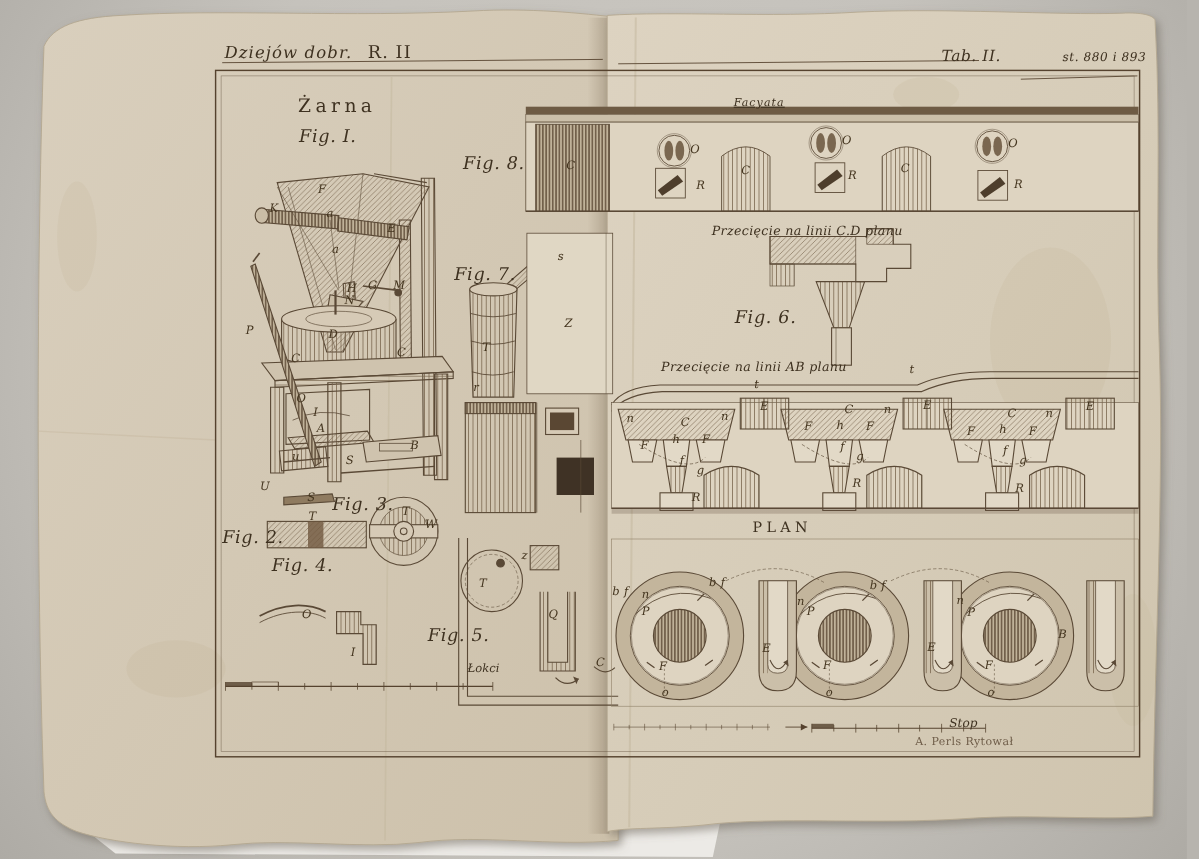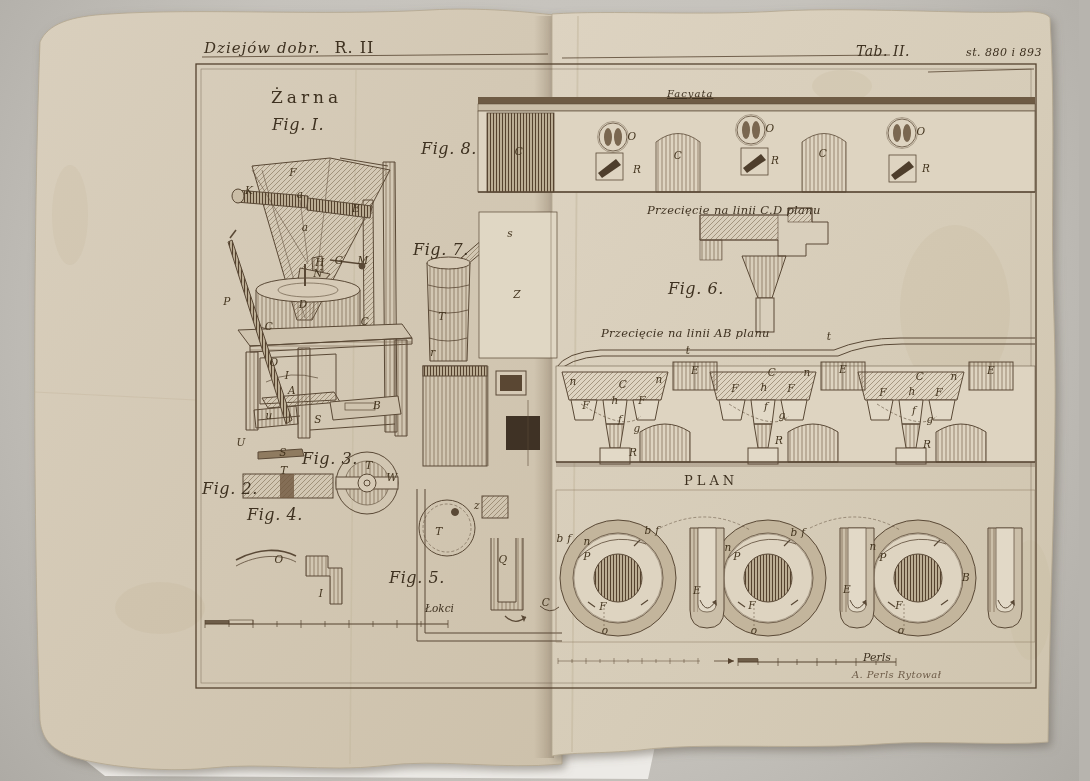--- a/index.html
+++ b/index.html
@@ -22,21 +22,21 @@
   .kuch .big{letter-spacing:2.5px;margin-right:16px;}
   .kuch .mid{font-style:italic;font-size:12.5px;margin-right:8px;}
   .kuch .plc{font-size:13px;letter-spacing:2px;}
   .facy{left:667px;top:88px;font-style:italic;font-size:10px;letter-spacing:1px;text-decoration:underline;}
   .zarna{left:271px;top:87px;font-size:17px;letter-spacing:4px;}
   .capCD{left:647px;top:203px;font-style:italic;font-size:11.5px;letter-spacing:.3px;}
   .capAB{left:601px;top:326px;font-style:italic;font-size:11.5px;letter-spacing:.3px;}
   .plan{left:684px;top:473px;font-size:13px;letter-spacing:4px;}
   .lokci{left:425px;top:602px;font-style:italic;font-size:10.5px;}
   .stop{left:863px;top:651px;font-style:italic;font-size:11px;}
-  .sig{left:852px;top:669px;font-style:italic;font-size:10px;color:#6e5c48;letter-spacing:.4px;}
+  .sig{left:832px;top:669px;font-size:10px;color:#6e5c48;letter-spacing:.4px;}
 </style>
 </head>
 <body>
 
 <div class="stage">
 
 <svg width="1090" height="781" viewBox="0 0 1090 781">
   <defs>
     <pattern id="ph-v" width="4" height="4" patternUnits="userSpaceOnUse">
           <path d="M2 0V4" stroke="#77644c" stroke-width="0.7"></path>
@@ -332,21 +332,21 @@
   </div>
   <div class="title hdrR">
     <span class="scr">Tab. II.</span><span class="pg">st. 880 i 893</span>
   </div>
   <div class="title facy">Facyata</div>
   <div class="title zarna">Żarna</div>
   <div class="title capCD">Przecięcie na linii C.D planu</div>
   <div class="title capAB">Przecięcie na linii AB planu</div>
   <div class="title plan">PLAN</div>
   <div class="title lokci">Łokci</div>
-  <div class="title stop">Perls</div>
+  <div class="title stop">Stop</div>
   <div class="title sig">A. Perls Rytował</div>
   <div class="layer">
         <span class="lbl fig" style="left: 298px; top: 124px;">Fig. I.</span>
         <span class="lbl fig" style="left: 230px; top: 488px;">Fig. 2.</span>
         <span class="lbl fig" style="left: 330px; top: 458px;">Fig. 3.</span>
         <span class="lbl fig" style="left: 275px; top: 514px;">Fig. 4.</span>
         <span class="lbl fig" style="left: 417px; top: 577px;">Fig. 5.</span>
         <span class="lbl fig" style="left: 441px; top: 249px;">Fig. 7.</span>
         <span class="lbl fig" style="left: 696px; top: 288px;">Fig. 6.</span>
         <span class="lbl fig" style="left: 449px; top: 148px;">Fig. 8.</span>

